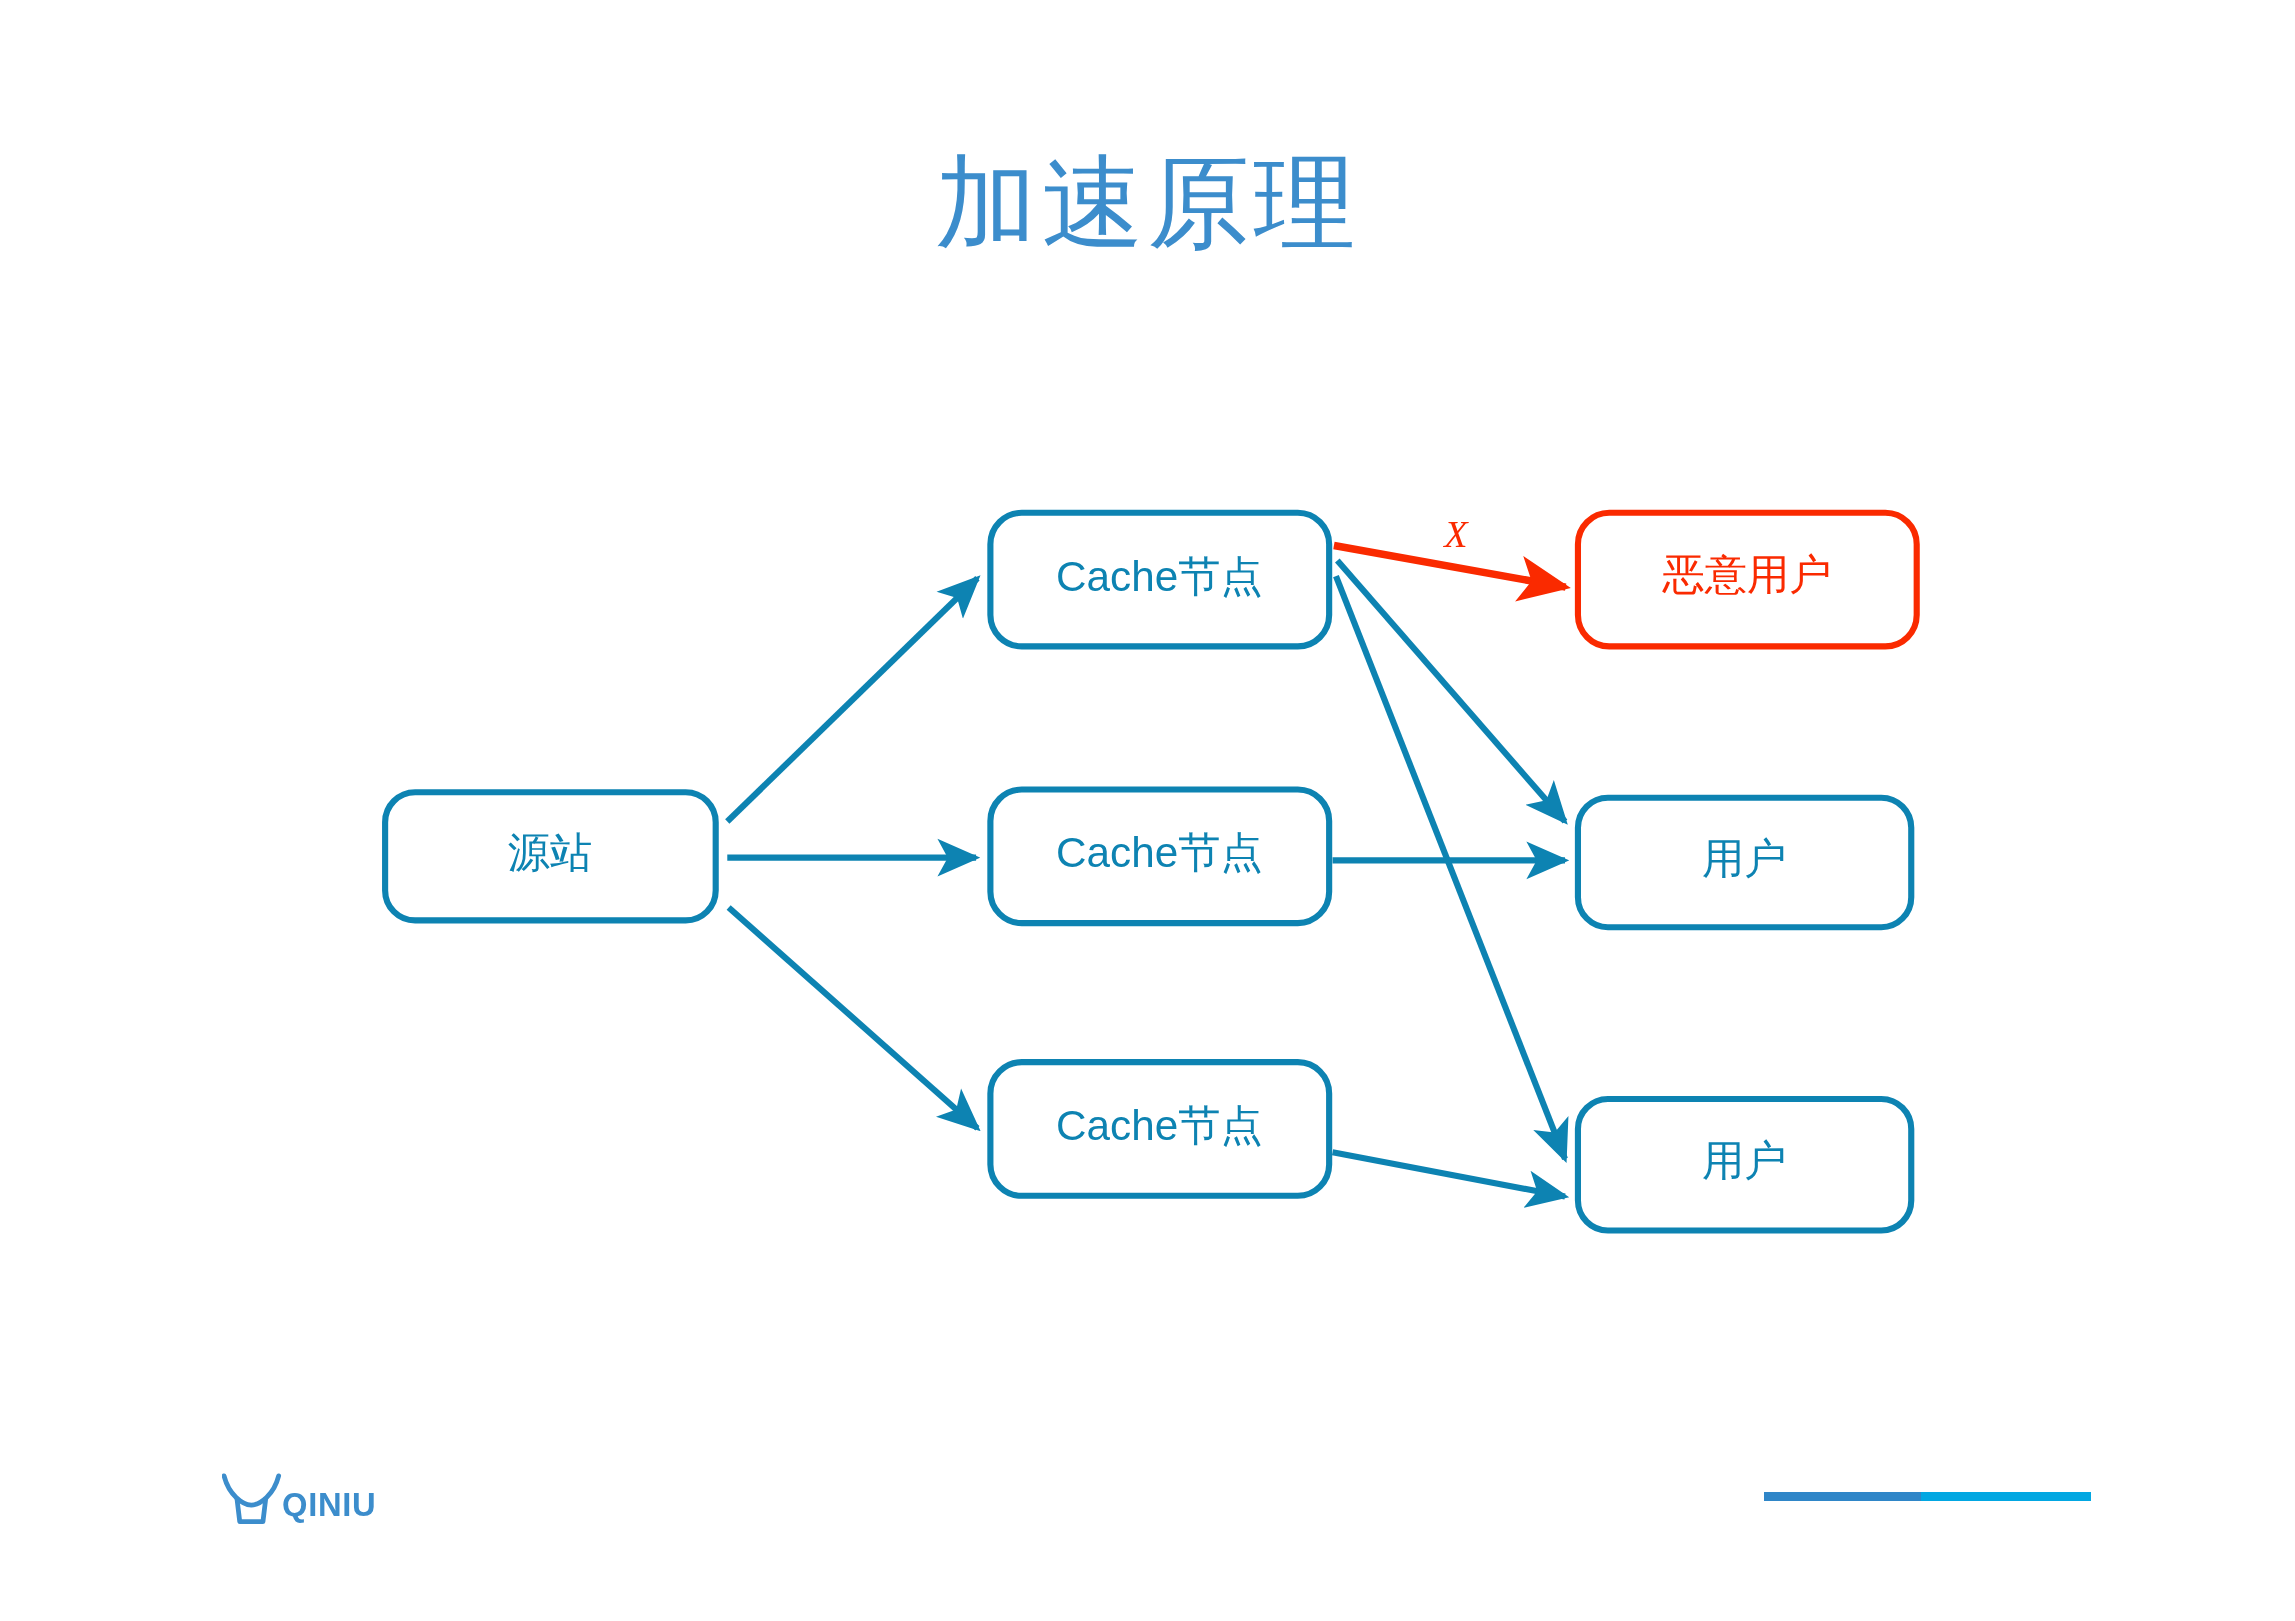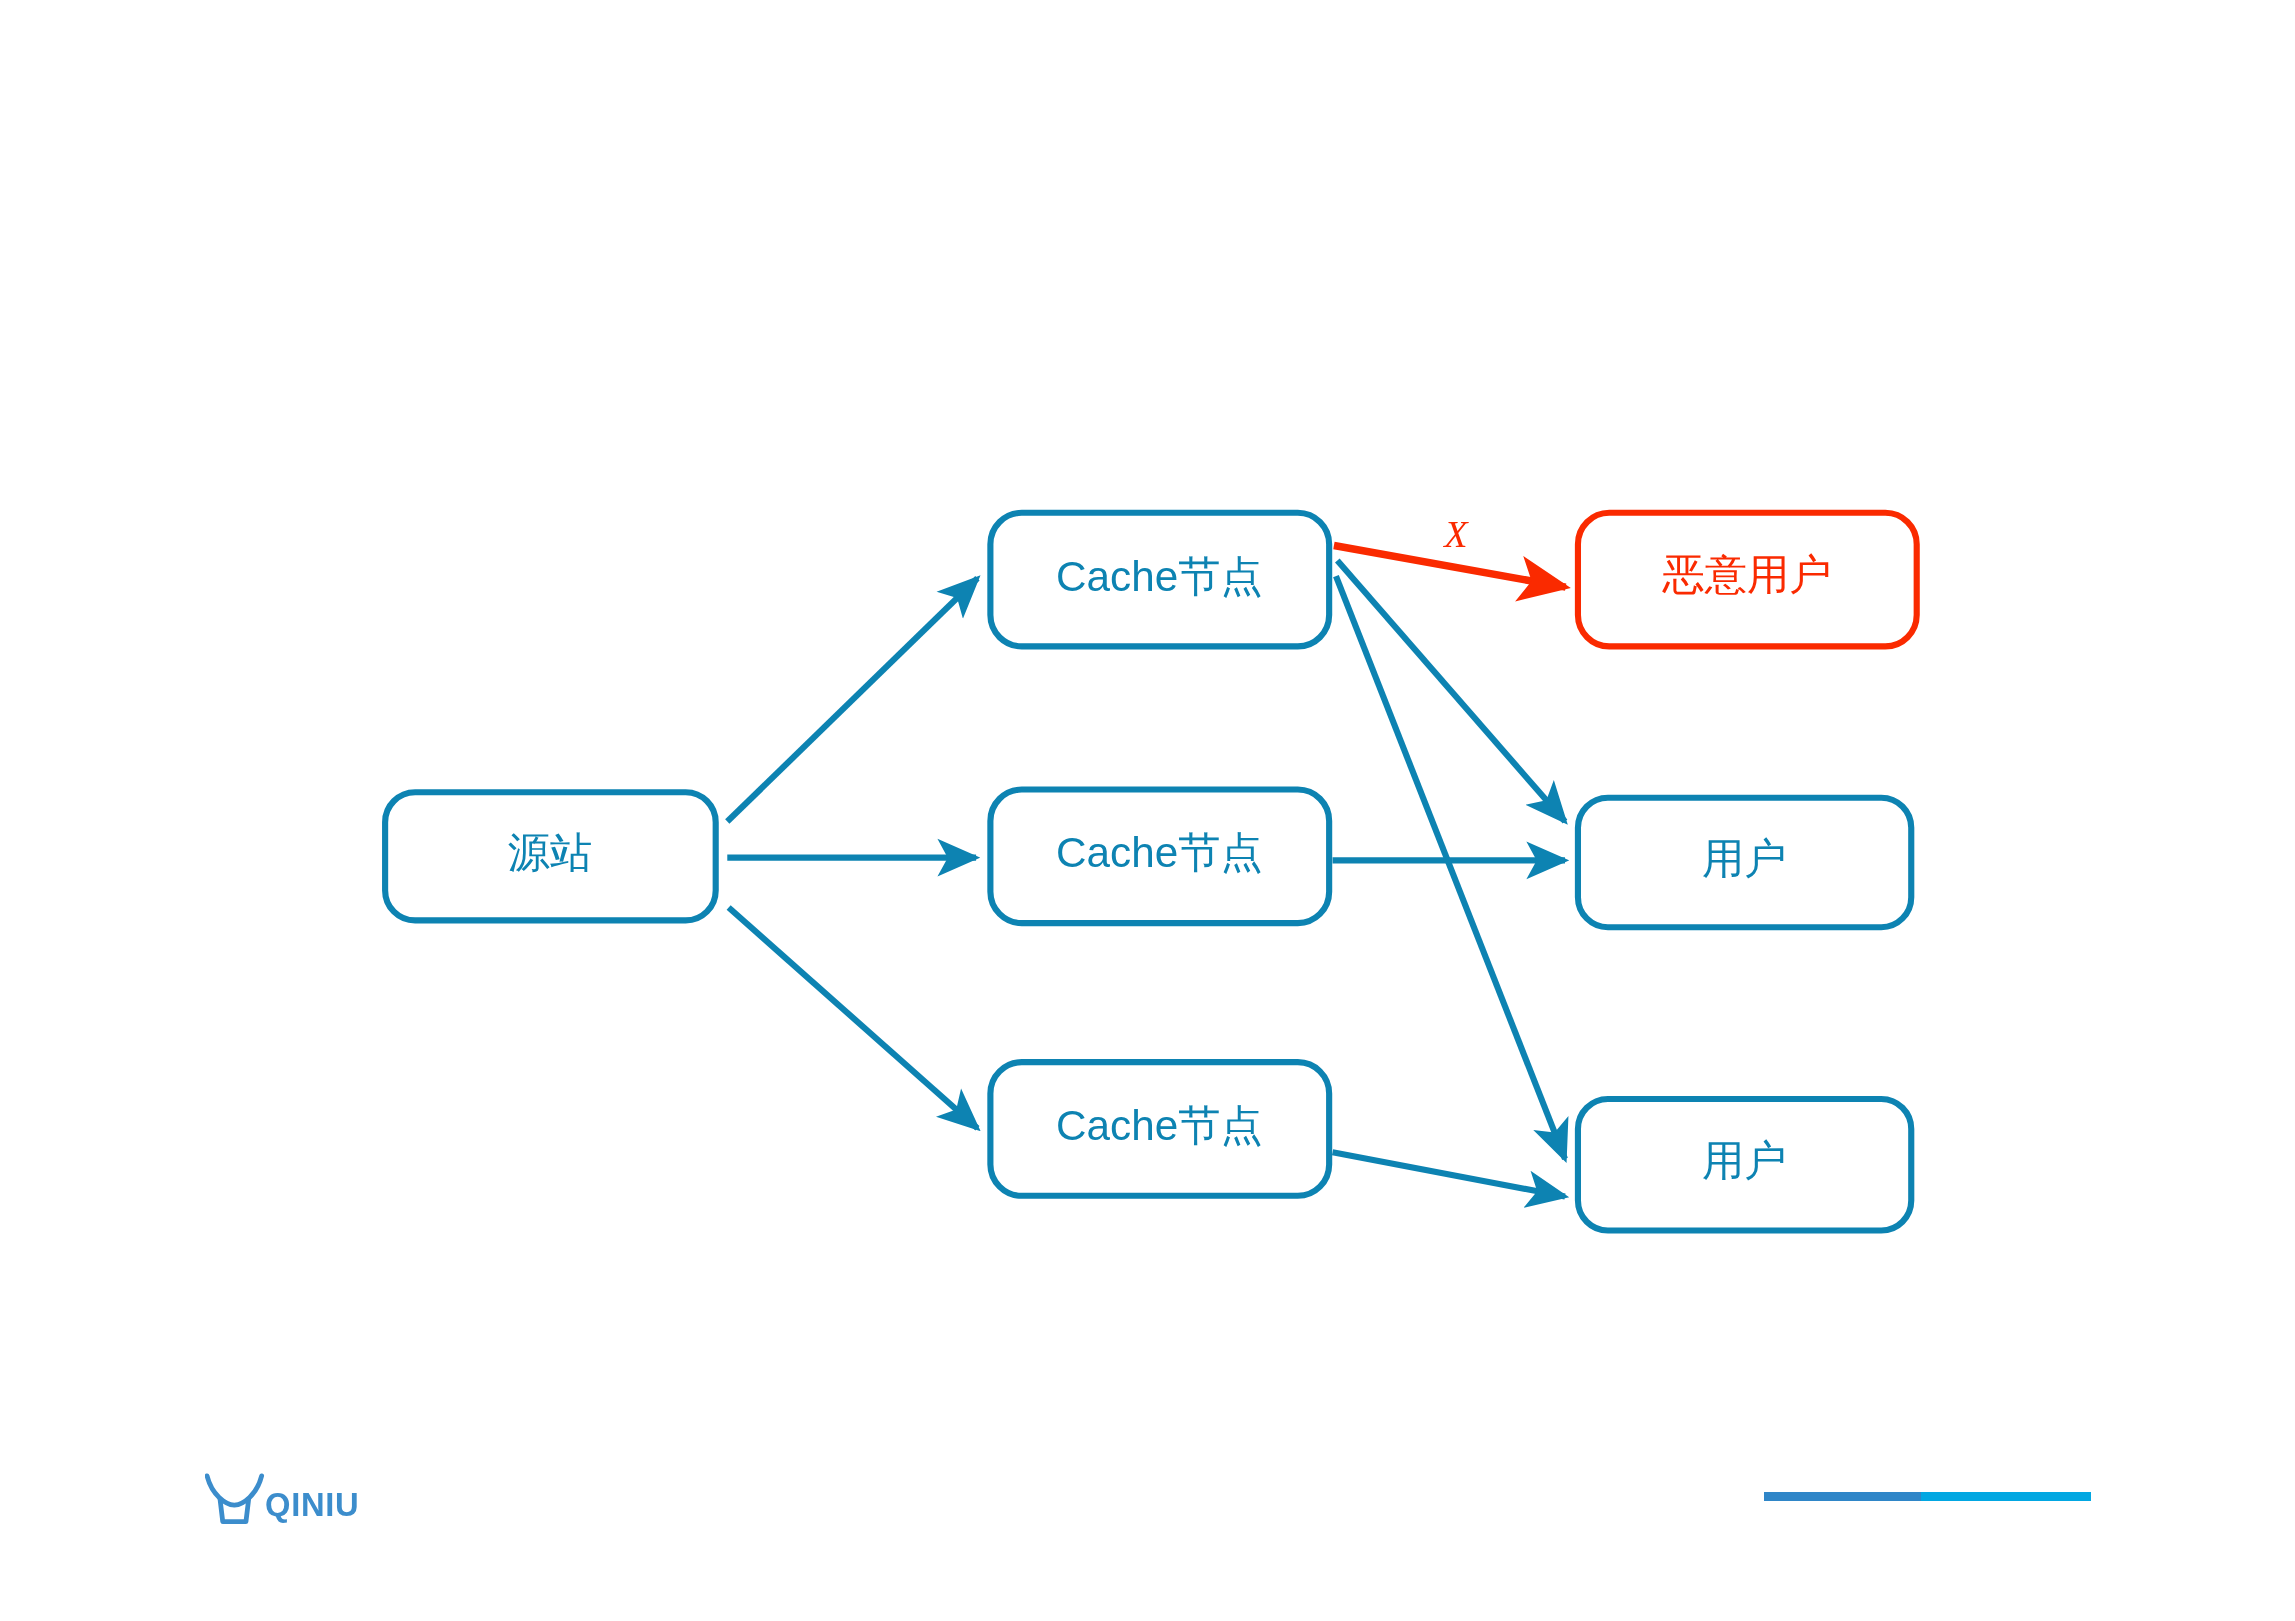--- a/index.html
+++ b/index.html
@@ -70,21 +70,21 @@
     font-style: italic;
     font-size: 56px;
     fill: #FA2A00;
     text-anchor: middle;
     dominant-baseline: middle;
   }
 
   
   .footer-logo {
     position: absolute;
-    left: 205px;
+    left: 222px;
     top: 1467px;
     width: 157px;
     height: 63px;
   }
   .footer-logo svg { display: block; }
   .logo-word {
     font-family: "Liberation Sans", sans-serif;
     font-size: 48px;
     font-weight: 700;
     letter-spacing: 1px;
@@ -106,20 +106,21 @@
   .footer-rule .seg-b {
     flex: 1 1 auto;
     background: #02A7E2;
   }
 </style>
 </head>
 <body>
 
 <div class="slide">
 
+  <div class="slide-title">加速原理</div>
 
   <div class="diagram">
     <svg viewBox="0 0 3367 2379" xmlns="http://www.w3.org/2000/svg">
       <defs>
         <marker id="arrowBlue" viewBox="0 0 10 10" refX="9" refY="5" markerWidth="7" markerHeight="7" orient="auto-start-reverse">
           <path d="M 0 0.6 L 10 5 L 0 9.4 L 2.4 5 Z" fill="#0D83B2"></path>
         </marker>
         <marker id="arrowRed" viewBox="0 0 10 10" refX="9" refY="5" markerWidth="7" markerHeight="7" orient="auto-start-reverse">
           <path d="M 0 0.6 L 10 5 L 0 9.4 L 2.4 5 Z" fill="#FA2A00"></path>
         </marker>

